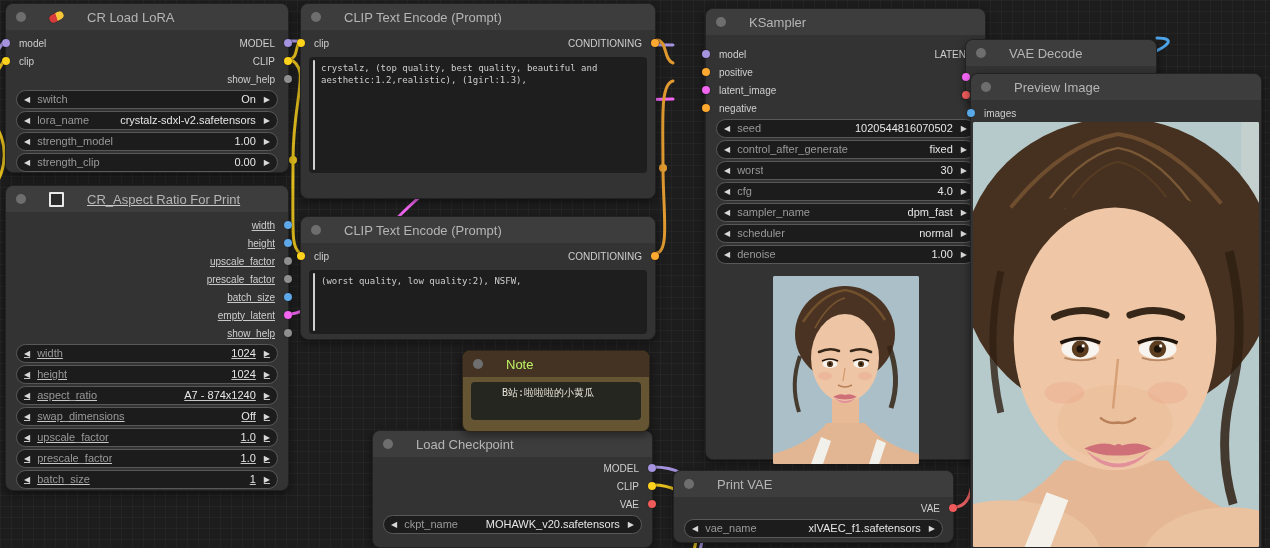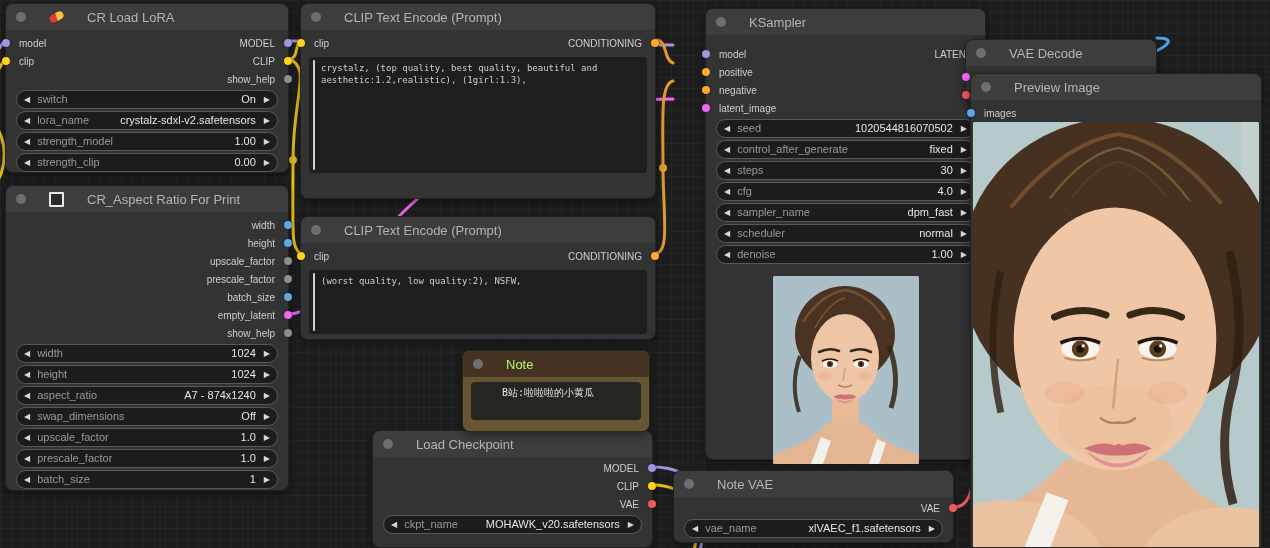--- a/index.html
+++ b/index.html
@@ -136,21 +136,21 @@
     <span class="arr arr-r"></span>
   </div>
   <div class="widget">
     <span class="arr arr-l"></span>
     <span class="wlab">strength_clip</span>
     <span class="wval">0.00</span>
     <span class="arr arr-r"></span>
   </div>
 </div>
 
-<div class="node" style="left:5px;top:185px;width:284px;height:306px;">
+<div class="node" style="left:5px;top:185px;width:284px;height:306px;text-decoration:underline;">
   <div class="ntitle">
     <span class="cdot"></span>
     <span class="sq-ic"></span>
     <span>CR_Aspect Ratio For Print</span>
   </div>
   <div class="srows">
     <div class="srow">
       <span class="olab">width</span>
       <span class="dot out c-num"></span>
     </div>
@@ -301,43 +301,43 @@
       <span class="dot in c-model"></span>
       <span>model</span>
       <span class="olab">LATENT</span>
       <span class="dot out c-latent"></span>
     </div>
     <div class="srow">
       <span class="dot in c-cond"></span>
       <span>positive</span>
     </div>
     <div class="srow">
+      <span class="dot in c-latent"></span>
+      <span>latent_image</span>
+    </div>
+    <div class="srow">
       <span class="dot in c-cond"></span>
       <span>negative</span>
     </div>
-    <div class="srow">
-      <span class="dot in c-latent"></span>
-      <span>latent_image</span>
-    </div>
   </div>
   <div class="widget">
     <span class="arr arr-l"></span>
     <span class="wlab">seed</span>
     <span class="wval">1020544816070502</span>
     <span class="arr arr-r"></span>
   </div>
   <div class="widget">
     <span class="arr arr-l"></span>
     <span class="wlab">control_after_generate</span>
     <span class="wval">fixed</span>
     <span class="arr arr-r"></span>
   </div>
   <div class="widget">
     <span class="arr arr-l"></span>
-    <span class="wlab">steps</span>
+    <span class="wlab">worst</span>
     <span class="wval">30</span>
     <span class="arr arr-r"></span>
   </div>
   <div class="widget">
     <span class="arr arr-l"></span>
     <span class="wlab">cfg</span>
     <span class="wval">4.0</span>
     <span class="arr arr-r"></span>
   </div>
   <div class="widget">
@@ -388,21 +388,21 @@
       <path d="M61,122 Q72,132 83,122 Q72,128 61,122 Z" fill="#e2919a"></path>
       <ellipse cx="52" cy="100" rx="7" ry="4" fill="#e89a86" opacity="0.35"></ellipse>
       <ellipse cx="92" cy="100" rx="7" ry="4" fill="#e89a86" opacity="0.35"></ellipse>
     </svg>
   </div>
 </div>
 
 <div class="node" style="left:673px;top:470px;width:281px;height:73px;">
   <div class="ntitle">
     <span class="cdot"></span>
-    <span>Note VAE</span>
+    <span>Print VAE</span>
   </div>
   <div class="srows" style="padding-top:2px;">
     <div class="srow">
       <span class="olab">VAE</span>
       <span class="dot out c-vae"></span>
     </div>
   </div>
   <div class="widget">
     <span class="arr arr-l"></span>
     <span class="wlab">vae_name</span>

